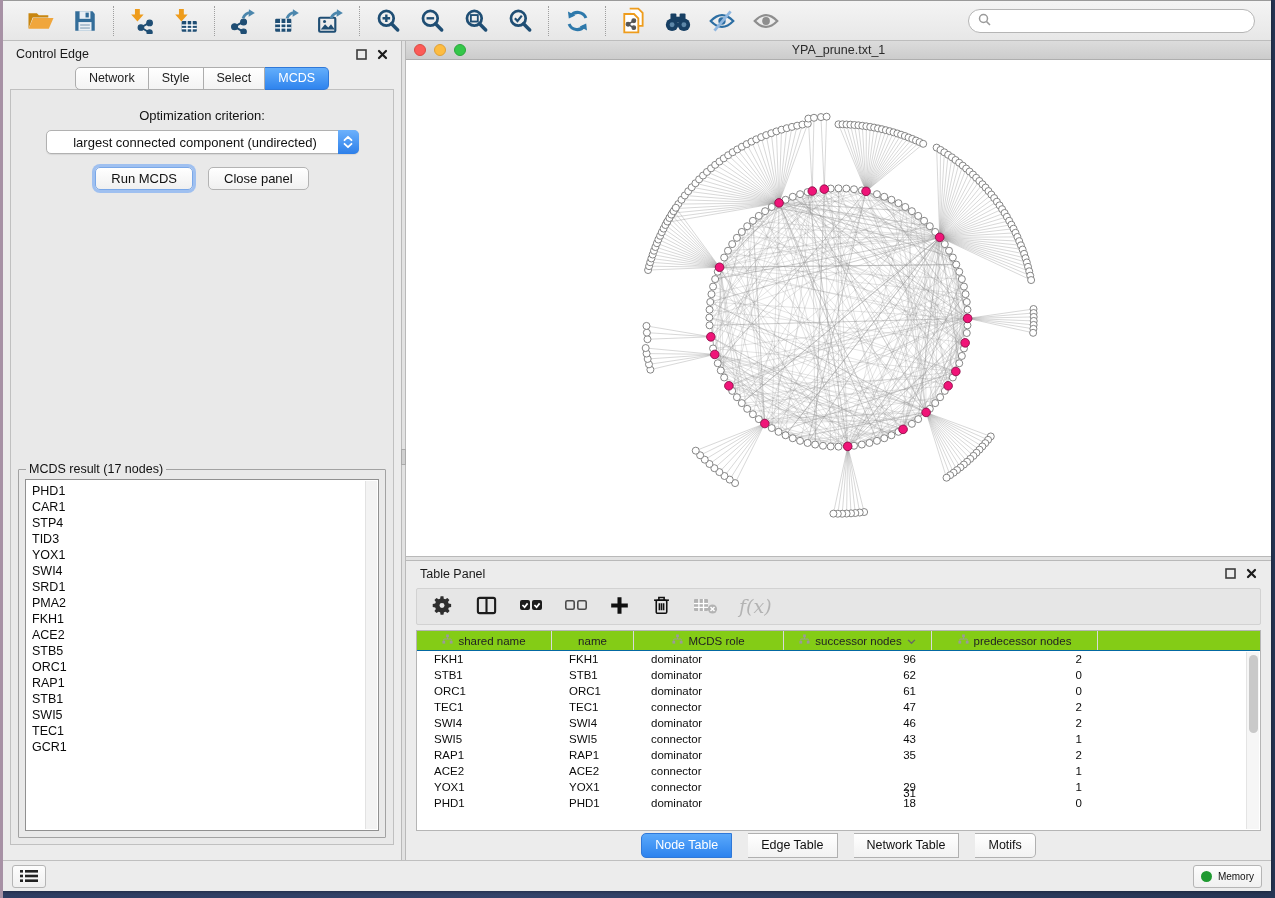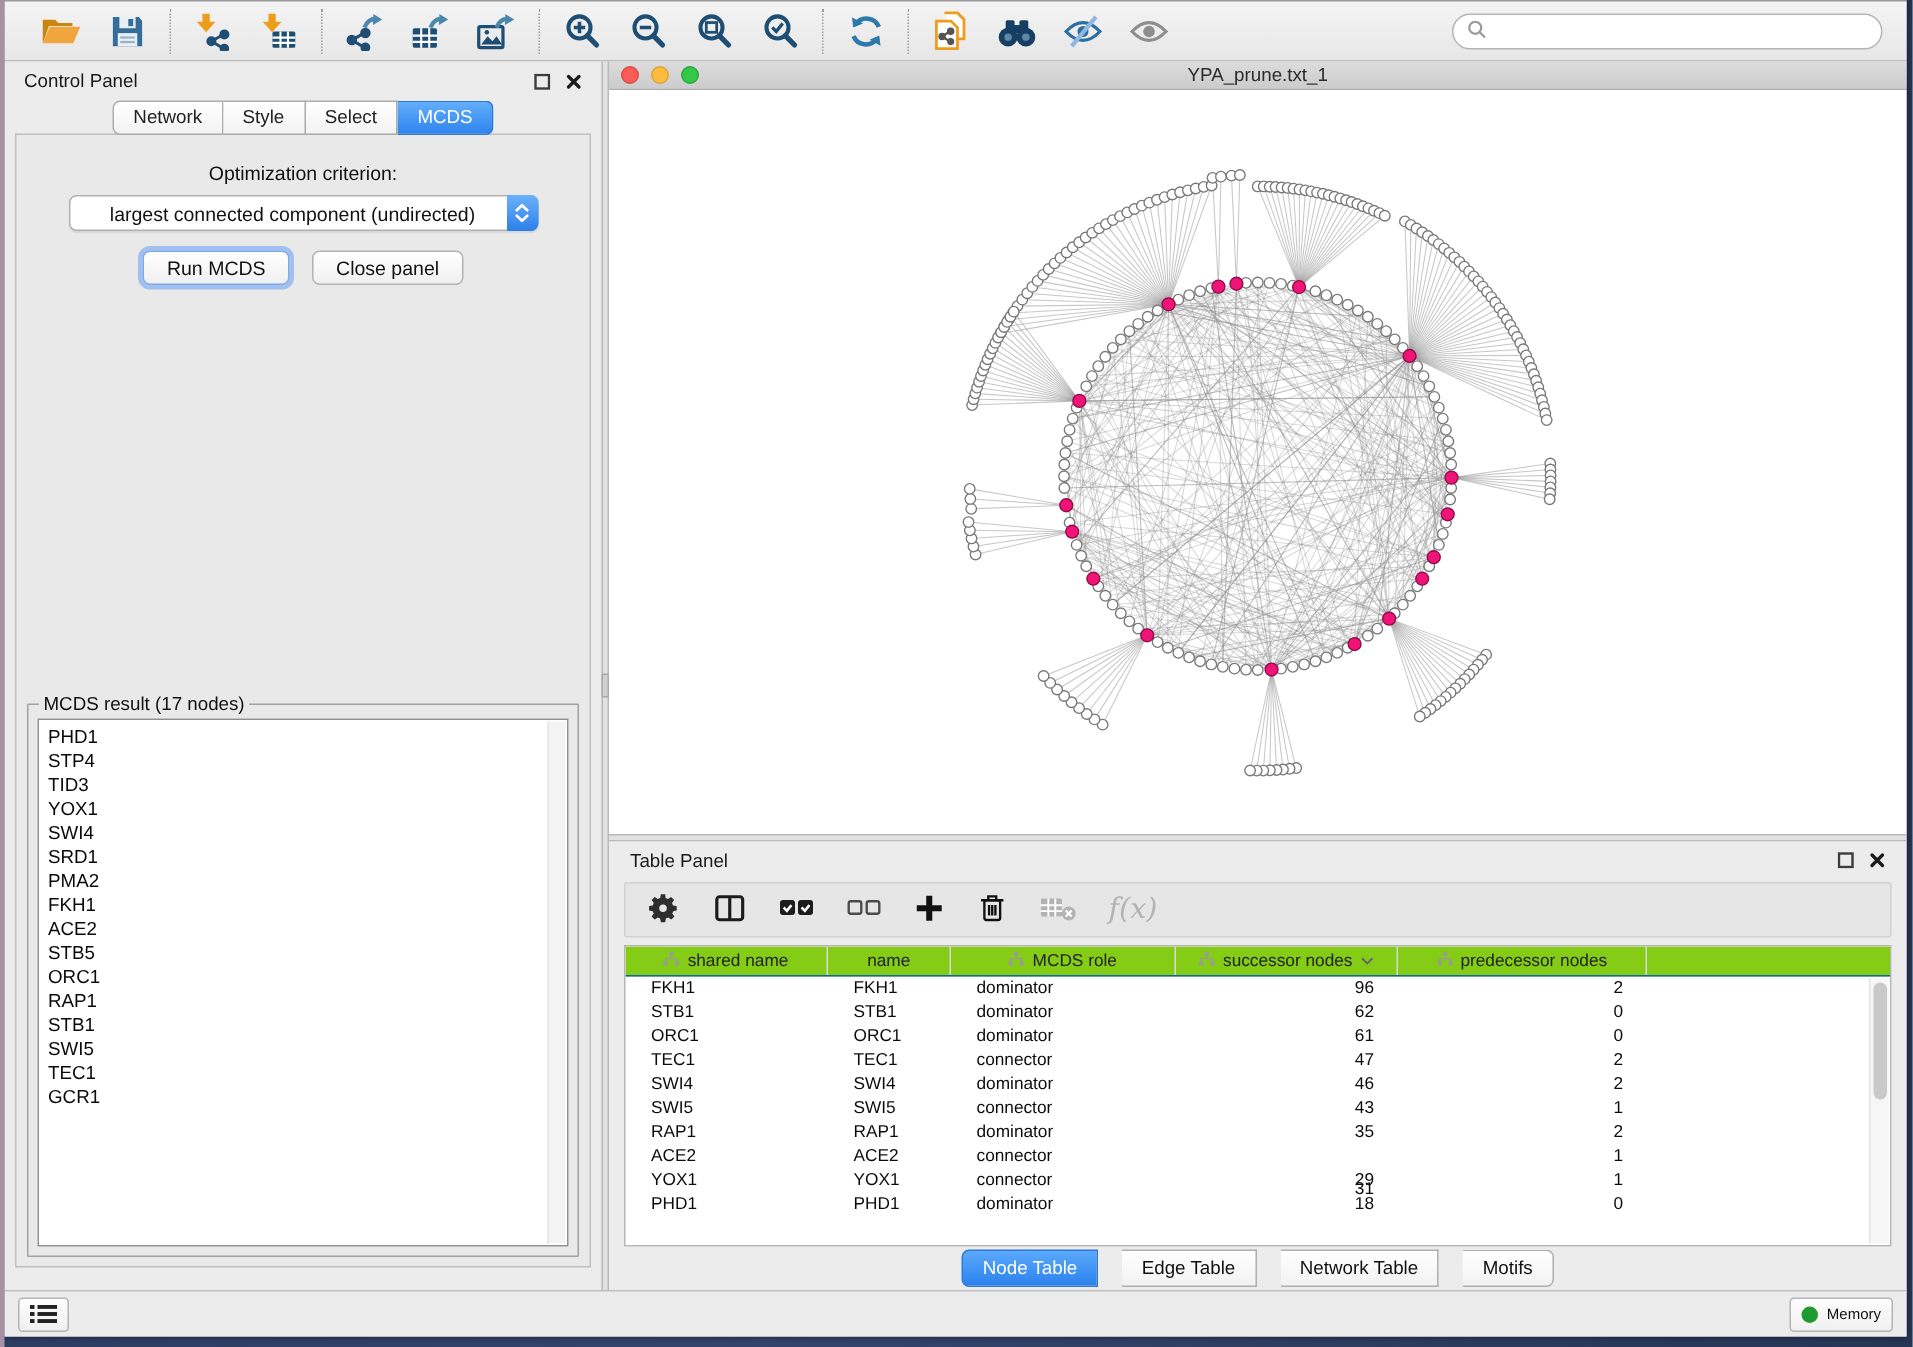--- a/index.html
+++ b/index.html
@@ -322,21 +322,21 @@
               <line x1="8.6" y1="8.6" x2="12" y2="12" stroke="#9a9a9a" stroke-width="1.5"></line>
             </svg></span>
         <input placeholder="" style="">
       </div>
     </div>
 
     <div class="main">
 
       <div class="control-panel">
         <div class="cp-head">
-          <span class="panel-title">Control Panel</span>
+          <span class="panel-title">Control Edge</span>
           <span class="spacer"></span>
           <span class="winbtn">
               <svg width="11" height="11">
                 <rect x="1" y="1" width="9" height="9" fill="none" stroke="#3c3c3c" stroke-width="1.6"></rect>
               </svg>
             </span>
           <span class="winbtn">
               <svg width="11" height="11">
                 <path d="M2 2l7 7M9 2l-7 7" stroke="#1c1c1c" stroke-width="2.2" stroke-linecap="round"></path>
               </svg>
@@ -361,20 +361,21 @@
           </div>
           <div class="btn-row">
             <button class="btn focus">Run MCDS</button>
             <button class="btn">Close panel</button>
           </div>
           <div class="flex-spacer"></div>
           <fieldset class="mcds-box">
             <legend>MCDS result (17 nodes)</legend>
             <div class="mcds-list" id="mcds-list">
               <div class="mcds-item">PHD1</div>
+                <div class="mcds-item">CAR1</div>
                 <div class="mcds-item">STP4</div>
                 <div class="mcds-item">TID3</div>
                 <div class="mcds-item">YOX1</div>
                 <div class="mcds-item">SWI4</div>
                 <div class="mcds-item">SRD1</div>
                 <div class="mcds-item">PMA2</div>
                 <div class="mcds-item">FKH1</div>
                 <div class="mcds-item">ACE2</div>
                 <div class="mcds-item">STB5</div>
                 <div class="mcds-item">ORC1</div>

